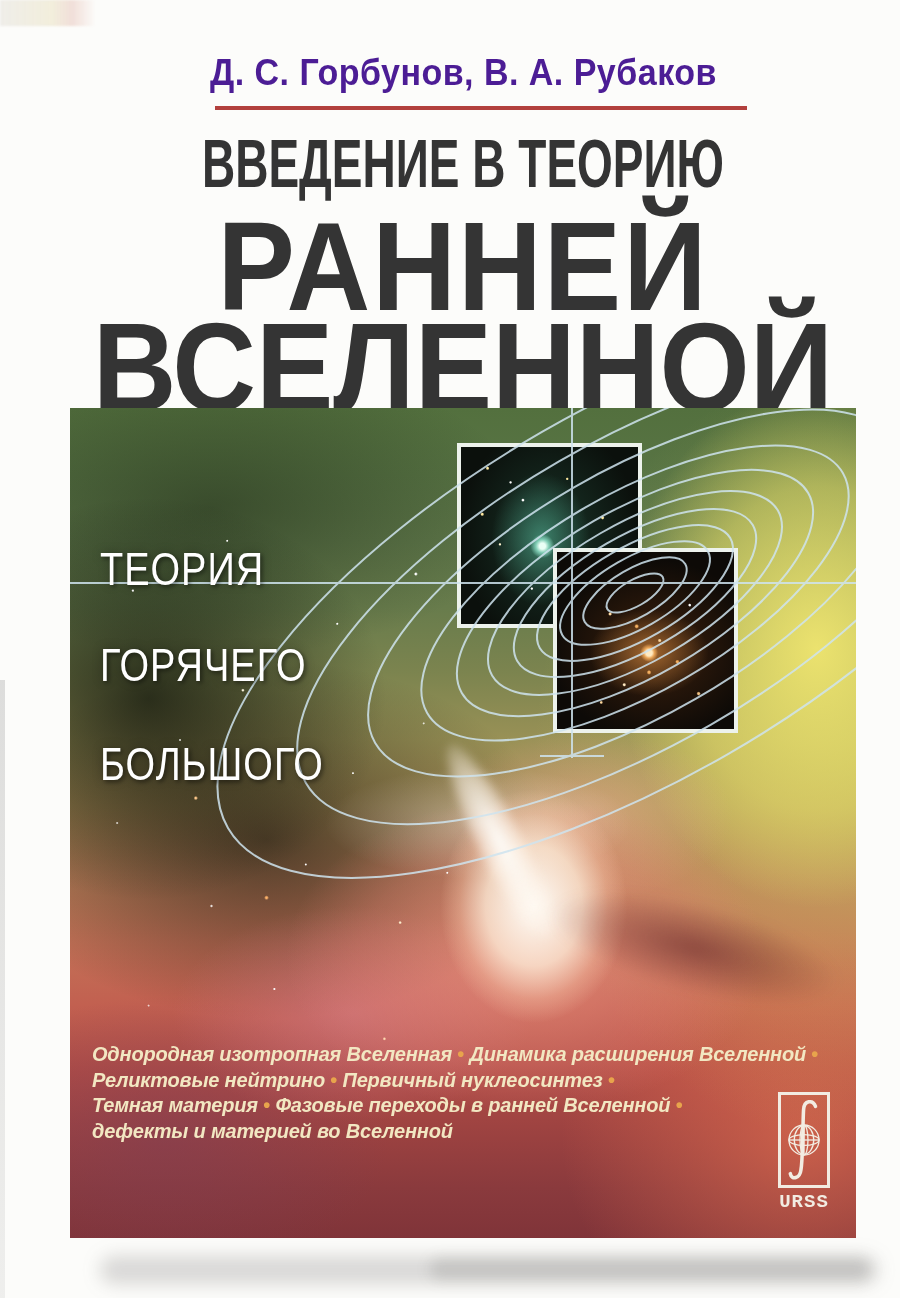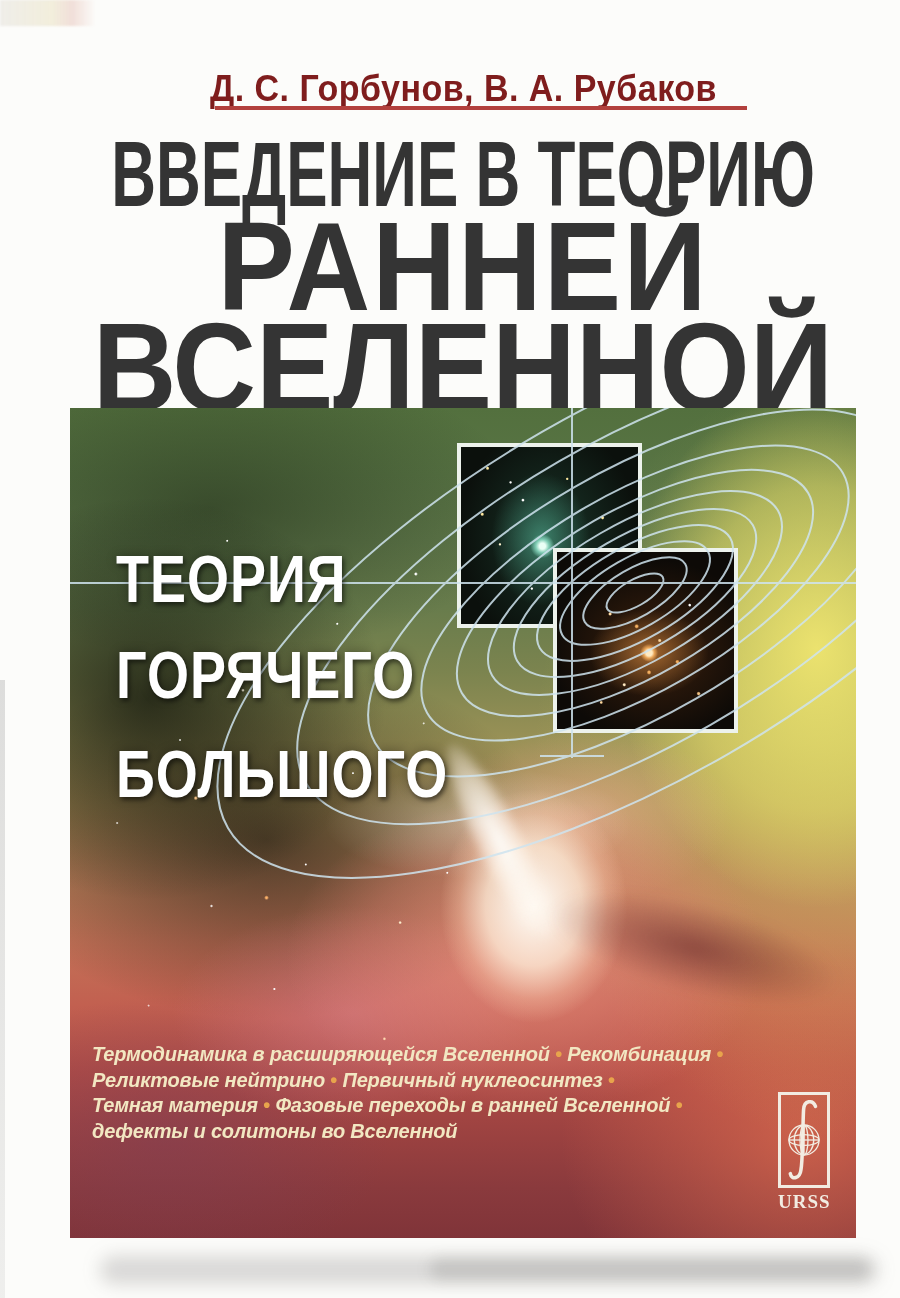--- a/index.html
+++ b/index.html
@@ -16,26 +16,26 @@
   .left-edge-shadow{left:0;top:680px;width:5px;height:618px;
     background:linear-gradient(180deg,rgba(140,140,140,.28),rgba(140,140,140,.12));}
   .bottom-shadow{left:100px;top:1256px;width:778px;height:28px;border-radius:16px;
     background:rgba(90,88,86,.22);filter:blur(9px);}
   .bottom-shadow2{left:430px;top:1258px;width:440px;height:22px;border-radius:12px;
     background:rgba(80,78,76,.16);filter:blur(7px);}
 
   
   .header{left:70px;top:0;width:786px;height:408px;text-align:center;}
   .authors{position:absolute;left:0;top:52px;width:100%;
-    font-size:37px;font-weight:bold;color:#7f1d1d;letter-spacing:.5px;margin-top:16px;}
+    font-size:37px;font-weight:bold;color:#4c1d95;letter-spacing:.5px;}
   .authors span{display:inline-block;transform:scaleX(.92);}
   .red-divider{position:absolute;left:145px;top:106px;width:532px;height:4px;background:#b2403d;}
   .title-line{position:absolute;left:0;width:100%;color:#343434;font-weight:bold;line-height:1;}
   .title-line span{display:inline-block;transform-origin:center top;white-space:nowrap;}
-  .t1{top:128px;font-size:62px;}
+  .t1{top:128px;font-size:46px;}
   .t1 span{transform:scaleY(1.5);letter-spacing:0px;}
   .t2{top:204px;font-size:116px;}
   .t2 span{transform:scaleY(1.08);letter-spacing:2px;}
   .t3{top:294px;font-size:116px;margin-top:11px;}
   .t3 span{transform:scaleY(1.08);letter-spacing:0px;}
 
   
   .art{left:70px;top:408px;width:786px;height:830px;overflow:hidden;
     background:
       radial-gradient(ellipse 120px 150px at 59% 60%, rgba(255,255,250,.97) 0%, rgba(255,240,220,.75) 40%, rgba(250,205,175,.35) 62%, rgba(250,190,160,0) 78%),
@@ -104,35 +104,35 @@
       radial-gradient(circle 1.8px at 25% 85%, #ffd9a0 40%, transparent 100%),
       radial-gradient(circle 2.2px at 80% 80%, #f0c080 40%, transparent 100%),
       radial-gradient(circle 9px at 52% 57%, #ffe9c0 35%, rgba(240,170,90,.9) 60%, transparent 100%),
       radial-gradient(ellipse 85px 62px at 52% 57%, rgba(230,150,70,.6), transparent 70%),
       radial-gradient(ellipse 140px 120px at 55% 55%, rgba(120,60,20,.45), transparent 75%),
       #0d0a07;}
 
   .rings{position:absolute;left:0;top:0;width:786px;height:830px;}
 
   
-  .subtitle-line{position:absolute;left:46px;color:#fff;font-weight:bold;font-size:54px;line-height:1;
+  .subtitle-line{position:absolute;left:30px;color:#fff;font-weight:normal;font-size:38px;line-height:1;
     text-shadow:2px 2px 4px rgba(0,0,0,.45), 0 0 10px rgba(0,0,0,.3);}
   .subtitle-line span{display:inline-block;transform:scaleY(1.22);transform-origin:left top;letter-spacing:1px;white-space:nowrap;}
   .s1{top:138px;} .s2{top:234px;} .s3{top:333px;} .s4{top:432px;}
 
   
   .topics{position:absolute;left:22px;top:634px;width:730px;
     font-size:20px;font-style:italic;font-weight:bold;color:#f2e7c2;line-height:25.6px;letter-spacing:-.2px;}
   .topics .dot{color:#e8a44c;font-style:normal;}
 
   
   .urss{position:absolute;left:708px;top:684px;width:52px;text-align:center;}
   .urss-box{width:52px;height:96px;border:3px solid #f2ece2;box-sizing:border-box;margin:0 auto;
     display:flex;align-items:center;justify-content:center;}
-  .urss-label{margin-top:3px;font-family:Liberation Serif, serif;font-weight:bold;
+  .urss-label{margin-top:3px;font-family:Liberation Mono, monospace;font-weight:bold;
     color:#f2ece2;font-size:19px;letter-spacing:1px;}
 </style>
 </head>
 <body>
 
 <div class="abs corner-smudge"></div>
 <div class="abs left-edge-shadow"></div>
 
 <div class="abs header">
   <div class="authors"><span>Д. С. Горбунов, В. А. Рубаков</span></div>
@@ -169,24 +169,24 @@
         <ellipse rx="470" ry="186"></ellipse>
       </g>
     </g>
   </svg>
 
   <div class="subtitle-line s1"><span>ТЕОРИЯ</span></div>
   <div class="subtitle-line s2"><span>ГОРЯЧЕГО</span></div>
   <div class="subtitle-line s3"><span>БОЛЬШОГО</span></div>
 
   <div class="topics">
-    <div class="topic-line">Термодинамика в расширяющейся Вселенной <span class="dot">•</span> Рекомбинация <span class="dot">•</span></div>
+    <div class="topic-line">Однородная изотропная Вселенная <span class="dot">•</span> Динамика расширения Вселенной <span class="dot">•</span></div>
     <div class="topic-line">Реликтовые нейтрино <span class="dot">•</span> Первичный нуклеосинтез <span class="dot">•</span></div>
     <div class="topic-line">Темная материя <span class="dot">•</span> Фазовые переходы в ранней Вселенной <span class="dot">•</span></div>
-    <div class="topic-line">дефекты и солитоны во Вселенной</div>
+    <div class="topic-line">дефекты и материей во Вселенной</div>
   </div>
 
   <div class="urss">
     <div class="urss-box">
       <svg width="46" height="90" viewBox="0 0 52 96">
         <g fill="none" stroke="#f2ece2" stroke-width="1.5">
           <circle cx="26" cy="48" r="17"></circle>
           <ellipse cx="26" cy="48" rx="17" ry="6"></ellipse>
           <ellipse cx="26" cy="48" rx="11" ry="16.2"></ellipse>
           <ellipse cx="26" cy="48" rx="4.5" ry="17"></ellipse>

